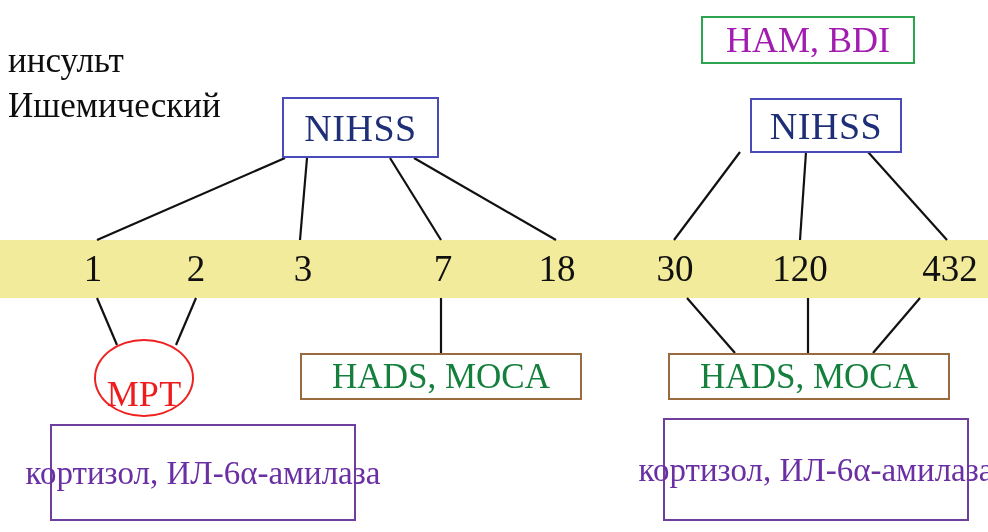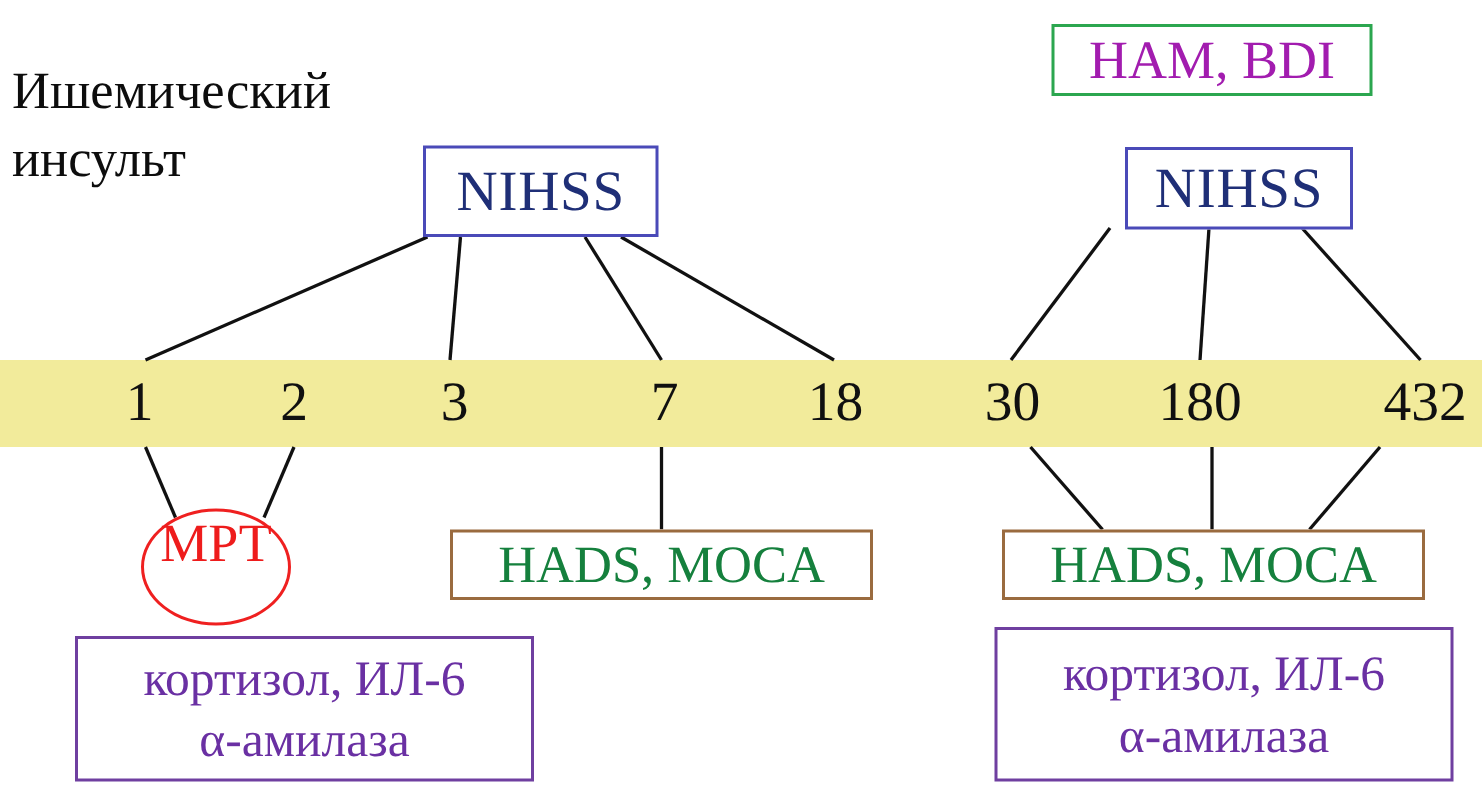--- a/index.html
+++ b/index.html
@@ -75,33 +75,32 @@
   .hads-box {
     border: 2px solid #9a6b3f;
     color: #15803d;
     font-size: 35px;
   }
   .lab-box {
     border: 2px solid #6f3fa0;
     color: #6a30a3;
     font-size: 33px;
     line-height: 41px;
-    flex-direction: column;
     padding-top: 2px;
   }
   .lab-line { display: block; }
   .mrt-circle {
     position: absolute;
     box-sizing: border-box;
     border: 2px solid #ef2020;
     border-radius: 50%;
     background: #ffffff;
     color: #ee1c1c;
     display: flex;
-    align-items: flex-start;
+    align-items: flex-end;
     justify-content: center;
     font-size: 36px;
     white-space: nowrap;
   }
 </style>
 </head>
 <body>
 
 <div id="stage">
 
@@ -117,22 +116,22 @@
       <line x1="868" y1="152" x2="947" y2="240" stroke="#111111" stroke-width="2.2"></line>
       <line x1="97" y1="298" x2="117" y2="345" stroke="#111111" stroke-width="2.2"></line>
       <line x1="196" y1="298" x2="176" y2="345" stroke="#111111" stroke-width="2.2"></line>
       <line x1="441" y1="298" x2="441" y2="353" stroke="#111111" stroke-width="2.2"></line>
       <line x1="687" y1="298" x2="735" y2="353" stroke="#111111" stroke-width="2.2"></line>
       <line x1="808" y1="298" x2="808" y2="353" stroke="#111111" stroke-width="2.2"></line>
       <line x1="920" y1="298" x2="873" y2="353" stroke="#111111" stroke-width="2.2"></line>
     </svg>
 
   <div class="title-block">
+    <div>инсульт</div>
     <div>Ишемический</div>
-    <div>инсульт</div>
   </div>
 
   <div class="node-box ham-box" style="left:701px; top:16px; width:214px; height:48px;">
     <span>HAM, BDI</span>
   </div>
 
   <div class="node-box nihss-box" style="left:262px; top:97px; width:157px; height:61px;">
     <span>NIHSS</span>
   </div>
 
@@ -162,17 +161,17 @@
     <span class="lab-line">α-амилаза</span>
   </div>
 
   <div id="ticks">
       <div class="tick-label" style="left: 93px;">1</div>
       <div class="tick-label" style="left: 196px;">2</div>
       <div class="tick-label" style="left: 303px;">3</div>
       <div class="tick-label" style="left: 443px;">7</div>
       <div class="tick-label" style="left: 557px;">18</div>
       <div class="tick-label" style="left: 675px;">30</div>
-      <div class="tick-label" style="left: 800px;">180</div>
+      <div class="tick-label" style="left: 800px;">120</div>
       <div class="tick-label" style="left: 950px;">432</div>
     </div>
 
 </div>
 
 </body></html>

